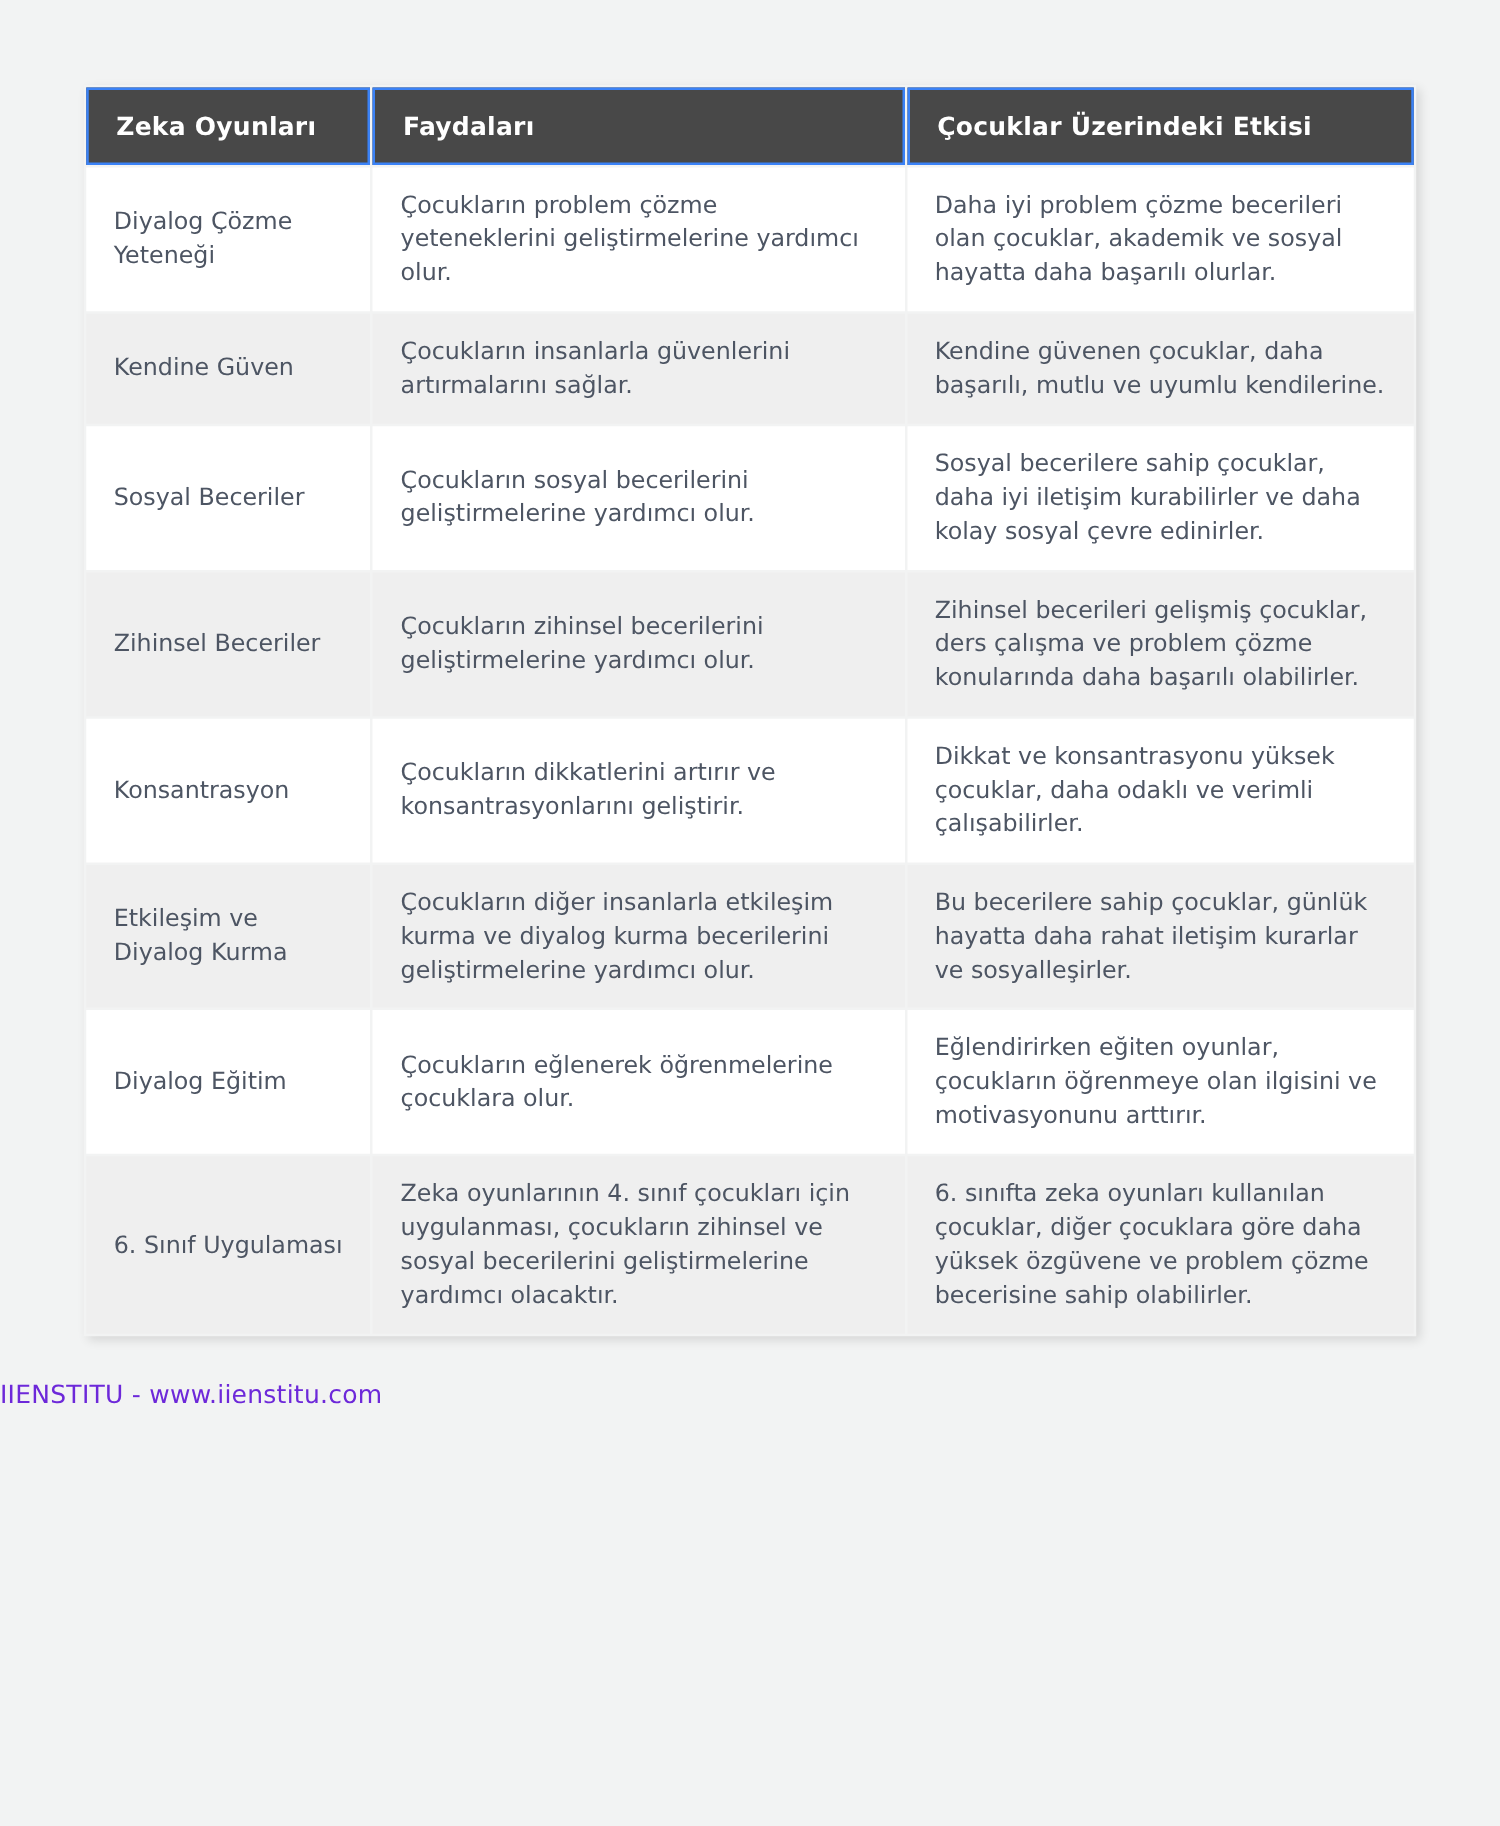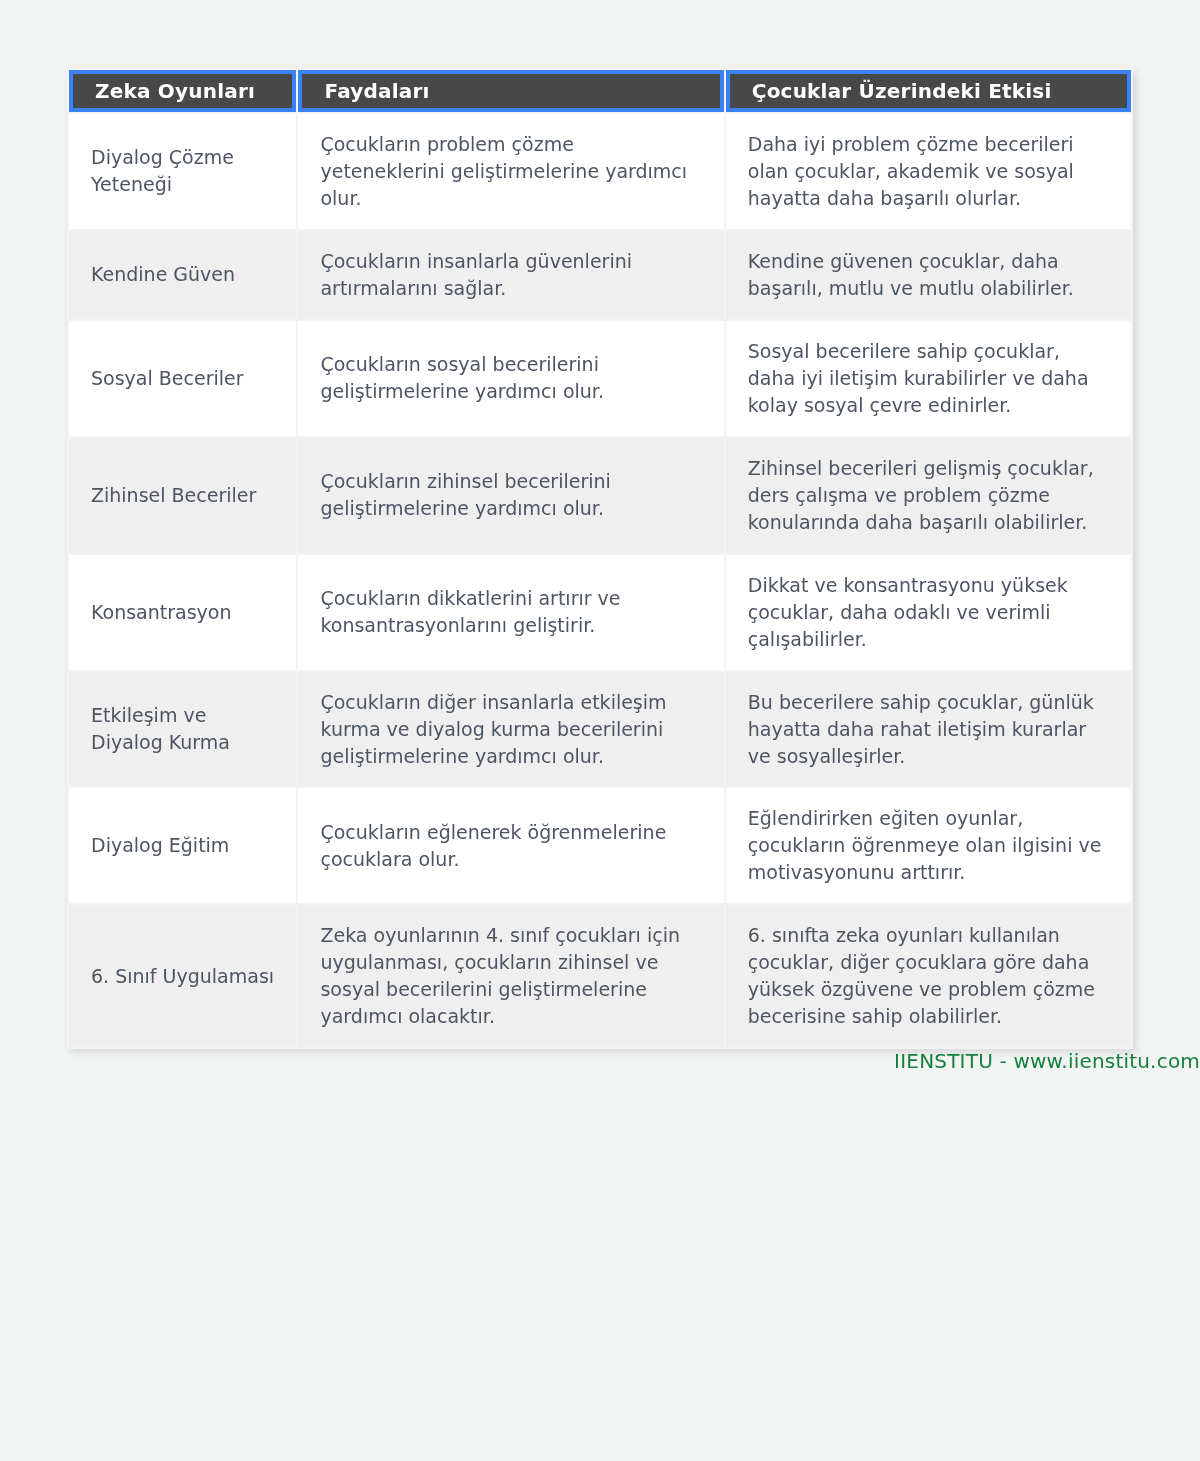--- a/index.html
+++ b/index.html
@@ -29,41 +29,42 @@
     width: 100%;
     border-collapse: separate;
     border-spacing: 2px;
     table-layout: fixed;
   }
   table.main-table col.c1 { width: 21.5%; }
   table.main-table col.c2 { width: 40.2%; }
   table.main-table col.c3 { width: 38.3%; }
   th {
     background: #484848;
-    border: 4px solid #3b82f6;
+    border: 2px solid #3b82f6;
     color: #ffffff;
     font-size: 20px;
     font-weight: bold;
     text-align: left;
-    padding: 5px 22px;
+    padding: 17px 22px;
     letter-spacing: 0.2px;
   }
   td {
     font-size: 19px;
     line-height: 1.42;
     color: #4d5563;
     vertical-align: middle;
     padding: 17px 22px;
   }
   tbody tr:nth-child(odd) td { background: #ffffff; }
   tbody tr:nth-child(even) td { background: #efefef; }
   .footer {
-    text-align: right;
+    text-align: left;
+    margin-top: 34px;
     font-size: 20px;
-    color: #15803d;
+    color: #6d28d9;
     letter-spacing: 0.2px;
   }
 </style>
 </head>
 <body>
 
 <div class="card">
   <table class="main-table">
     <colgroup>
       <col class="c1">
@@ -79,21 +80,21 @@
     </thead>
     <tbody id="table-body">
         <tr>
           <td>Diyalog Çözme Yeteneği</td>
           <td>Çocukların problem çözme yeteneklerini geliştirmelerine yardımcı olur.</td>
           <td>Daha iyi problem çözme becerileri olan çocuklar, akademik ve sosyal hayatta daha başarılı olurlar.</td>
         </tr>
         <tr>
           <td>Kendine Güven</td>
           <td>Çocukların insanlarla güvenlerini artırmalarını sağlar.</td>
-          <td>Kendine güvenen çocuklar, daha başarılı, mutlu ve mutlu olabilirler.</td>
+          <td>Kendine güvenen çocuklar, daha başarılı, mutlu ve uyumlu kendilerine.</td>
         </tr>
         <tr>
           <td>Sosyal Beceriler</td>
           <td>Çocukların sosyal becerilerini geliştirmelerine yardımcı olur.</td>
           <td>Sosyal becerilere sahip çocuklar, daha iyi iletişim kurabilirler ve daha kolay sosyal çevre edinirler.</td>
         </tr>
         <tr>
           <td>Zihinsel Beceriler</td>
           <td>Çocukların zihinsel becerilerini geliştirmelerine yardımcı olur.</td>
           <td>Zihinsel becerileri gelişmiş çocuklar, ders çalışma ve problem çözme konularında daha başarılı olabilirler.</td>

